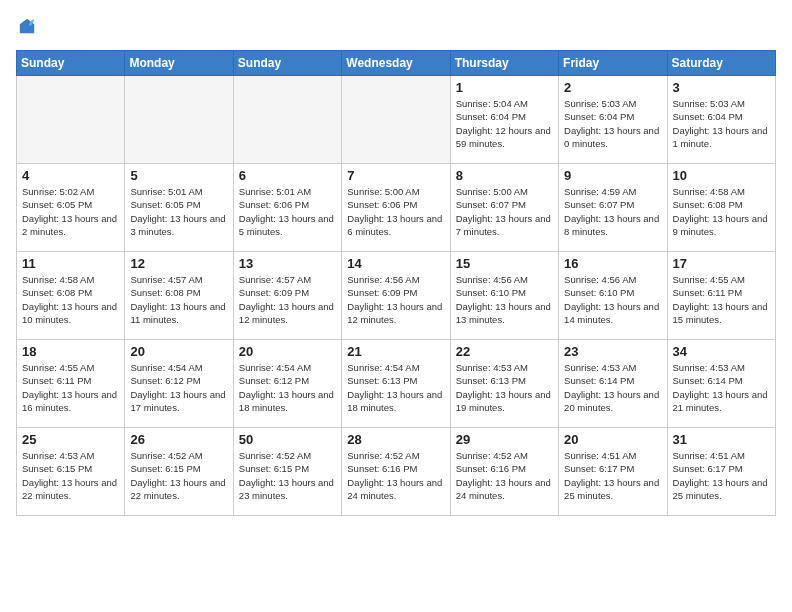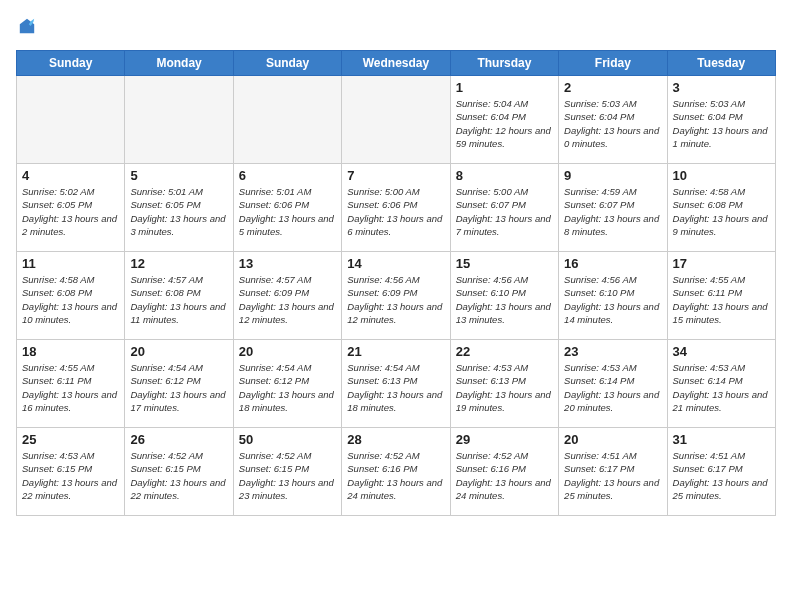--- a/index.html
+++ b/index.html
@@ -50,21 +50,21 @@
       width: 100%;
       border-collapse: collapse;
       table-layout: fixed;
     }
     thead tr th {
       background: #3a7ec8;
       color: #fff;
       font-size: 12px;
       font-weight: bold;
       padding: 5px 4px;
-      text-align: center;
+      text-align: left;
       border: 1px solid #2a6ab8;
     }
     tbody tr td {
       border: 1px solid #ccc;
       vertical-align: top;
       padding: 4px 5px;
       font-size: 10px;
       color: #333;
       background: #fff;
       height: 88px;
@@ -75,21 +75,20 @@
     .day-num {
       font-size: 13px;
       font-weight: bold;
       color: #222;
       margin-bottom: 2px;
     }
     .day-info {
       font-size: 9.5px;
       color: #333;
       line-height: 1.4;
-      font-style: italic;
     }
   </style>
 </head>
 <body>
 
 <div class="header">
   <div class="logo">
     <div>
       <div style="display:flex;align-items:center;">
         <span class="logo-text">
@@ -110,21 +109,21 @@
 
 <table>
   <thead>
     <tr id="header-row">
         <th>Sunday</th>
         <th>Monday</th>
         <th>Sunday</th>
         <th>Wednesday</th>
         <th>Thursday</th>
         <th>Friday</th>
-        <th>Tuesday</th>
+        <th>Saturday</th>
       </tr>
   </thead>
   <tbody id="calendar-body">
       <tr>
         <td class="empty"></td>
         <td class="empty"></td>
         <td class="empty"></td>
         <td class="empty"></td>
         <td>
           <div class="day-num">1</div>

